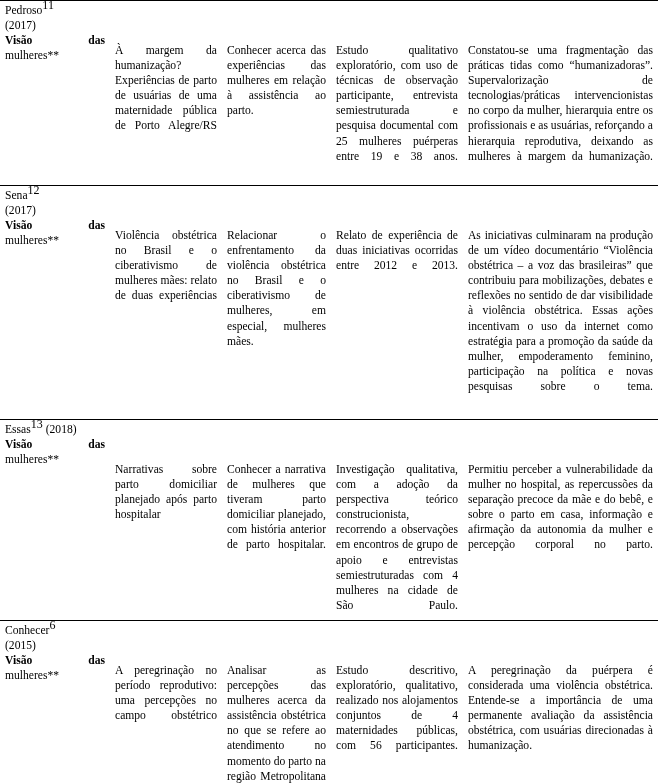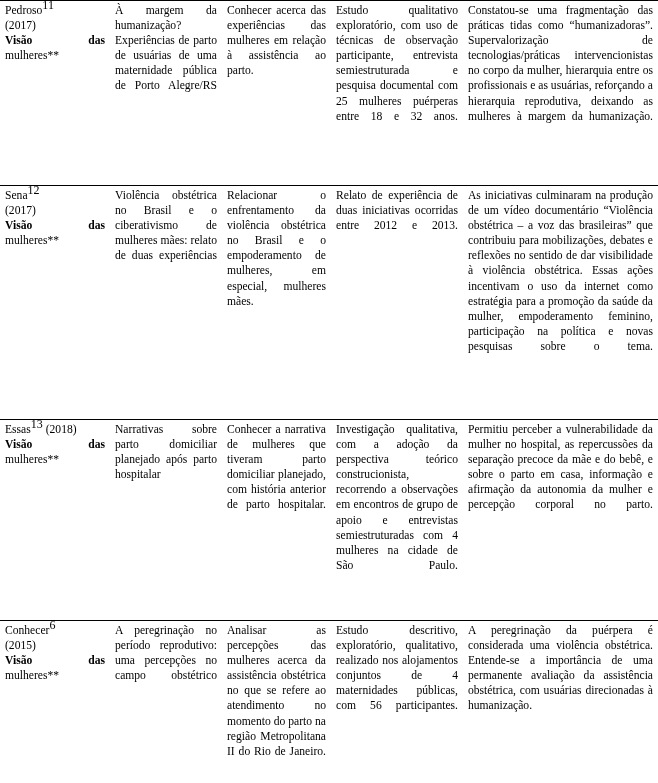--- a/index.html
+++ b/index.html
@@ -39,20 +39,21 @@
     hyphens: none;
   }
   
   table.review-table td p {
     margin: 0;
     text-align: justify;
     text-align-last: left;
   }
   table.review-table td p.stretch-last {
     text-align-last: justify;
+    margin-top: 40px;
   }
   .col-author   { width: 110px; }
   .col-title    { width: 112px; }
   .col-object   { width: 109px; }
   .col-method   { width: 132px; }
   .col-results  { width: 195px; }
 
   .ref-sup {
     font-size: 12px;
     vertical-align: super;
@@ -90,39 +91,39 @@
           <p class="cell-line justified"><span>Visão</span> <span>das</span></p>
           <p><span>mulheres</span><span class="stars">**</span></p>
         </td>
         <td>
           <p class="stretch-last">À margem da humanização? Experiências de parto de usuárias de uma maternidade pública de Porto Alegre/RS</p>
         </td>
         <td>
           <p class="stretch-last">Conhecer acerca das experiências das mulheres em relação à assistência ao parto.</p>
         </td>
         <td>
-          <p class="stretch-last">Estudo qualitativo exploratório, com uso de técnicas de observação participante, entrevista semiestruturada e pesquisa documental com 25 mulheres puérperas entre 18 e 32 anos.</p>
+          <p class="stretch-last">Estudo qualitativo exploratório, com uso de técnicas de observação participante, entrevista semiestruturada e pesquisa documental com 25 mulheres puérperas entre 19 e 38 anos.</p>
         </td>
         <td>
           <p class="stretch-last">Constatou-se uma fragmentação das práticas tidas como “humanizadoras”. Supervalorização de tecnologias/práticas intervencionistas no corpo da mulher, hierarquia entre os profissionais e as usuárias, reforçando a hierarquia reprodutiva, deixando as mulheres à margem da humanização.</p>
         </td>
       </tr>
 
       <tr class="row-2">
         <td>
           <p><span>Sena</span><span class="ref-sup">12</span></p>
           <p>(2017)</p>
           <p class="cell-line justified"><span>Visão</span> <span>das</span></p>
           <p><span>mulheres</span><span class="stars">**</span></p>
         </td>
         <td>
           <p class="stretch-last">Violência obstétrica no Brasil e o ciberativismo de mulheres mães: relato de duas experiências</p>
         </td>
         <td>
-          <p class="stretch-last">Relacionar o enfrentamento da violência obstétrica no Brasil e o empoderamento de mulheres, em especial, mulheres mães.</p>
+          <p class="stretch-last">Relacionar o enfrentamento da violência obstétrica no Brasil e o ciberativismo de mulheres, em especial, mulheres mães.</p>
         </td>
         <td>
           <p class="stretch-last">Relato de experiência de duas iniciativas ocorridas entre 2012 e 2013.</p>
         </td>
         <td>
           <p class="stretch-last">As iniciativas culminaram na produção de um vídeo documentário “Violência obstétrica – a voz das brasileiras” que contribuiu para mobilizações, debates e reflexões no sentido de dar visibilidade à violência obstétrica. Essas ações incentivam o uso da internet como estratégia para a promoção da saúde da mulher, empoderamento feminino, participação na política e novas pesquisas sobre o tema.</p>
         </td>
       </tr>
 
       <tr class="row-3">

